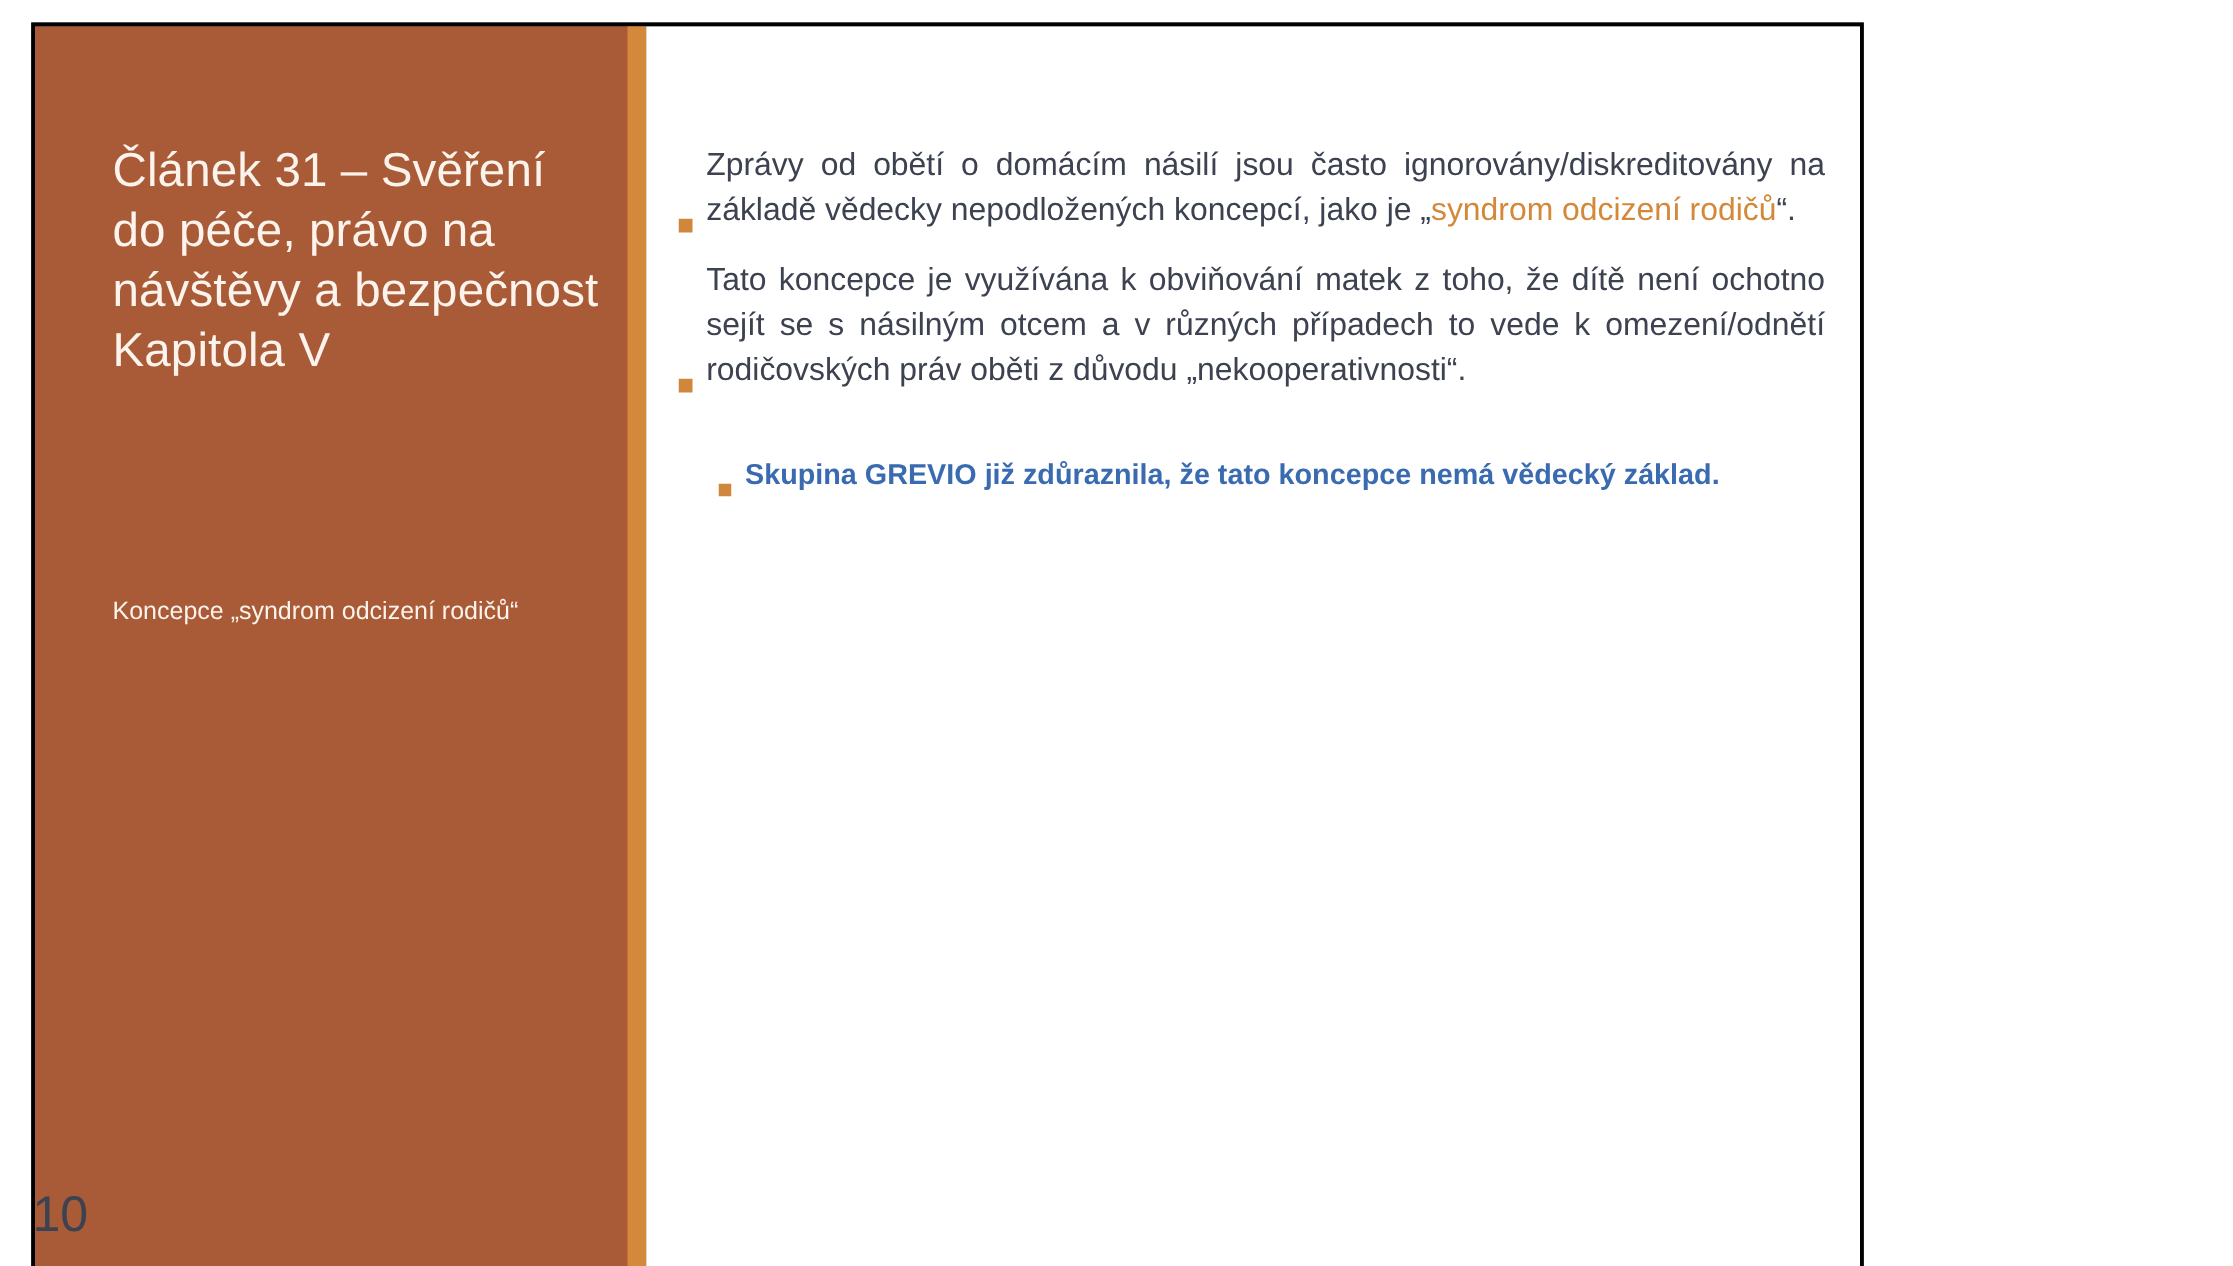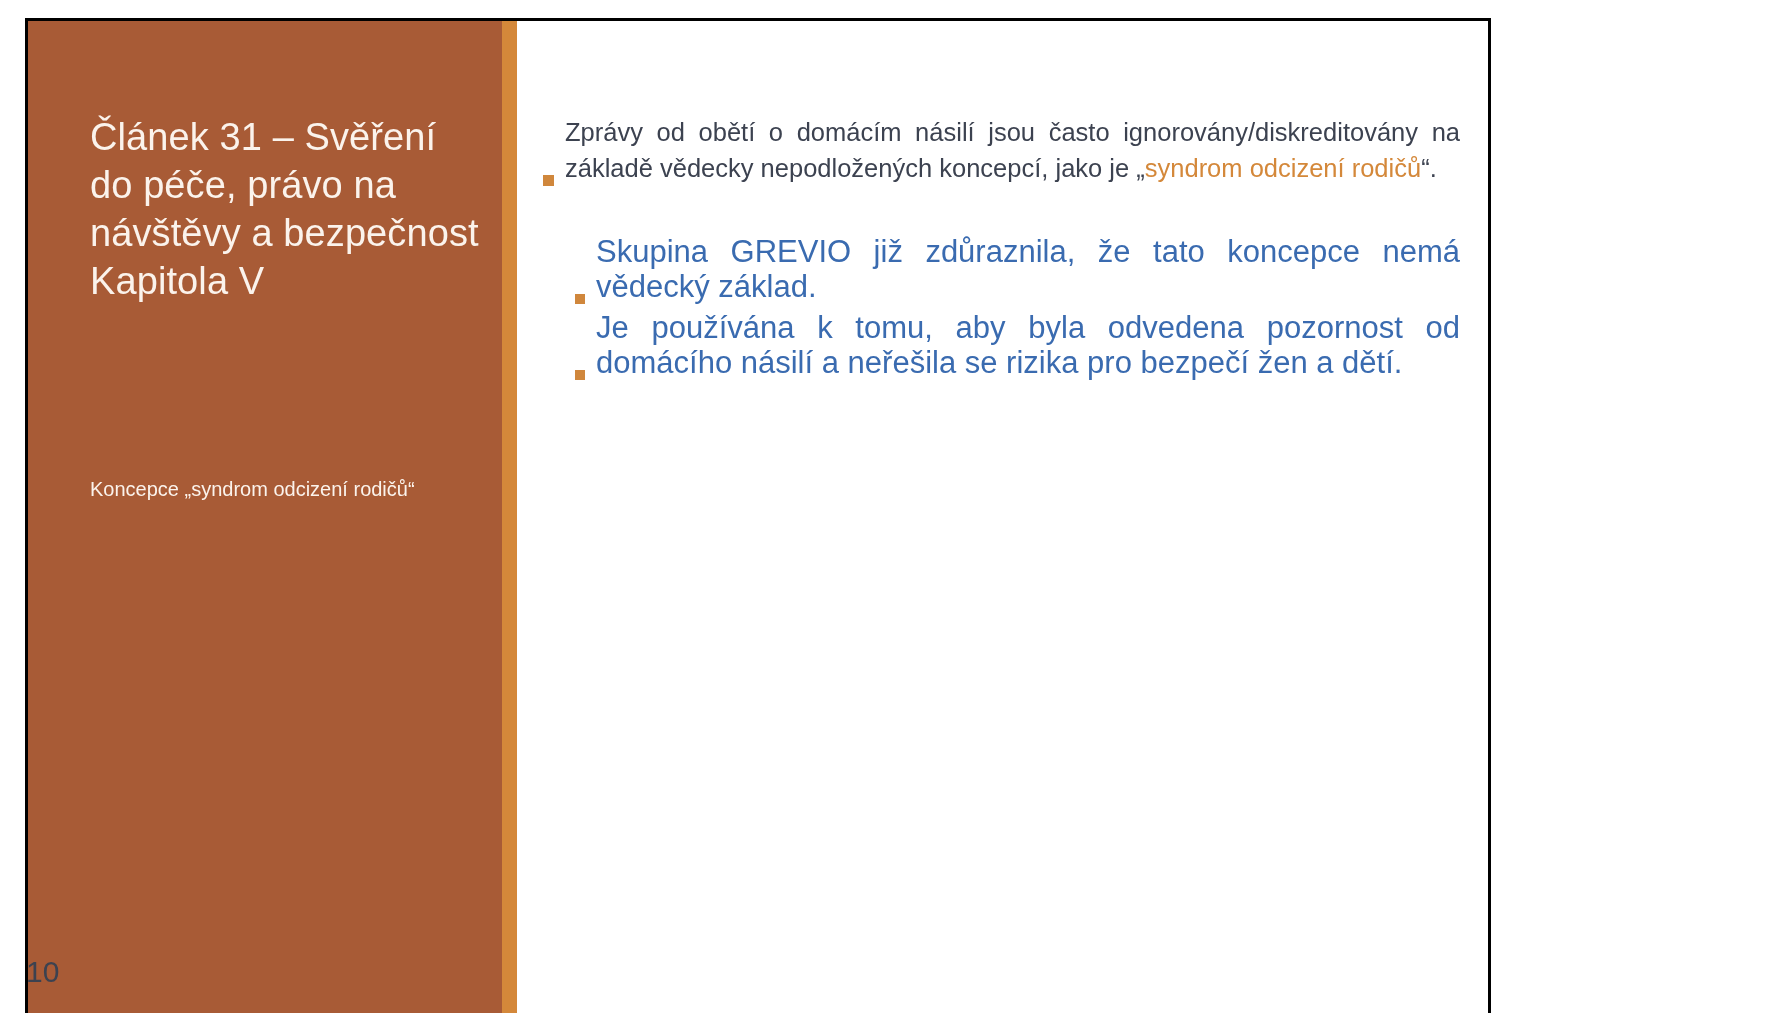--- a/index.html
+++ b/index.html
@@ -117,35 +117,35 @@
     margin-bottom: 6px;
   }
   .bullet-level2 .bullet-marker {
     width: 10px;
     height: 10px;
     margin-top: 12px;
     margin-right: 11px;
   }
   .bullet-level2 .bullet-text {
     color: #3A6BB0;
-    font-weight: normal;
-    font-size: 31px;
+    font-weight: bold;
+    font-size: 23px;
     line-height: 35px;
   }
 
   .hl-orange { color: #D4883A; }
   .txt-dark  { color: #3C4250; }
 
   
   .slide-number {
     position: absolute;
     left: 26px;
     top: 955px;
     color: #3C4250;
-    font-size: 30px;
+    font-size: 40px;
     line-height: 34px;
     font-weight: 400;
   }
 </style>
 </head>
 <body>
 
 <div id="slide-root">
 
   <div class="slide-frame">
@@ -156,29 +156,29 @@
       <div class="slide-subtitle">Koncepce „syndrom odcizení rodičů“</div>
       <div class="accent-stripe"></div>
     </div>
 
     <div class="body-panel">
       <div id="bullets-level1">
           <div class="bullet-row bullet-level1">
             <span class="bullet-marker"></span>
             <div class="bullet-text"><span class="txt-dark">Zprávy od obětí o domácím násilí jsou často ignorovány/diskreditovány na základě vědecky nepodložených koncepcí, jako je „</span><span class="hl-orange">syndrom odcizení rodičů</span><span class="txt-dark">“.</span></div>
           </div>
+          <div class="bullet-row bullet-level1">
+            <span class="bullet-marker"></span>
+            <div class="bullet-text"><span class="txt-dark">Tato koncepce je využívána k obviňování matek z toho, že dítě není ochotno sejít se s násilným otcem a v různých případech to vede k omezení/odnětí rodičovských práv oběti z důvodu „nekooperativnosti“.</span></div>
+          </div>
         </div>
       <div id="bullets-level2" class="sub-group">
           <div class="bullet-row bullet-level2">
             <span class="bullet-marker"></span>
             <div class="bullet-text"><span class="">Skupina GREVIO již zdůraznila, že tato koncepce nemá vědecký základ.</span></div>
-          </div>
-          <div class="bullet-row bullet-level2">
-            <span class="bullet-marker"></span>
-            <div class="bullet-text"><span class="">Je používána k tomu, aby byla odvedena pozornost od domácího násilí a neřešila se rizika pro bezpečí žen a dětí.</span></div>
           </div>
         </div>
     </div>
 
   </div>
 
   <div class="slide-number">10</div>
 
 </div>
 

